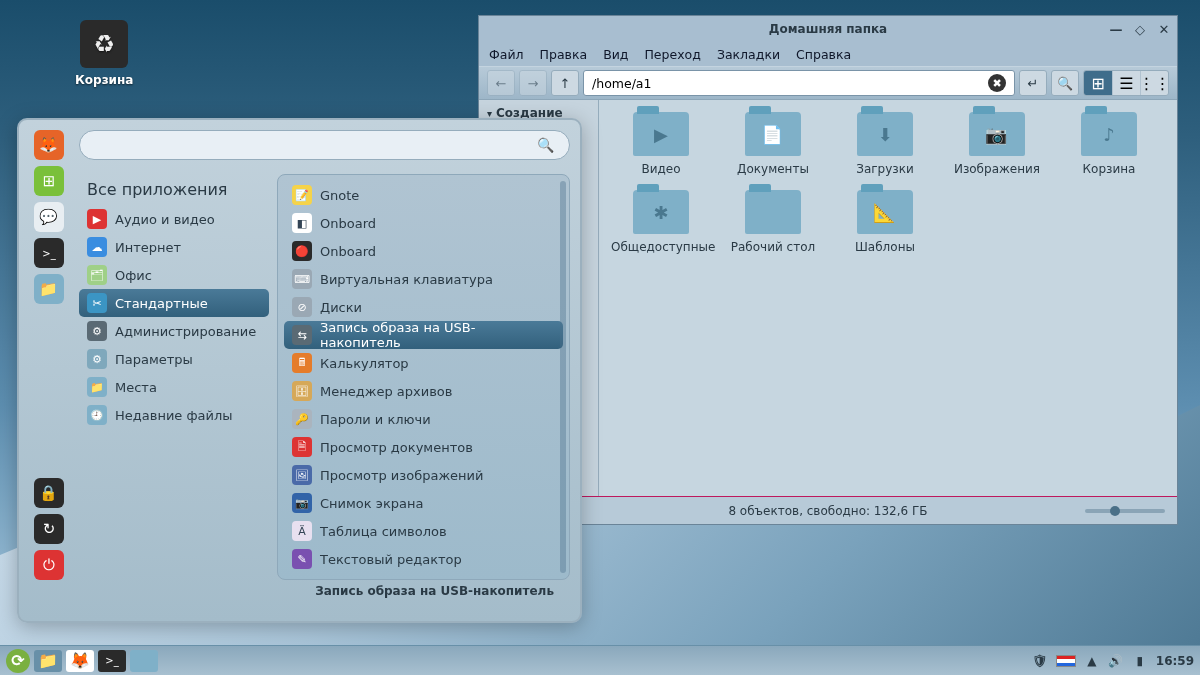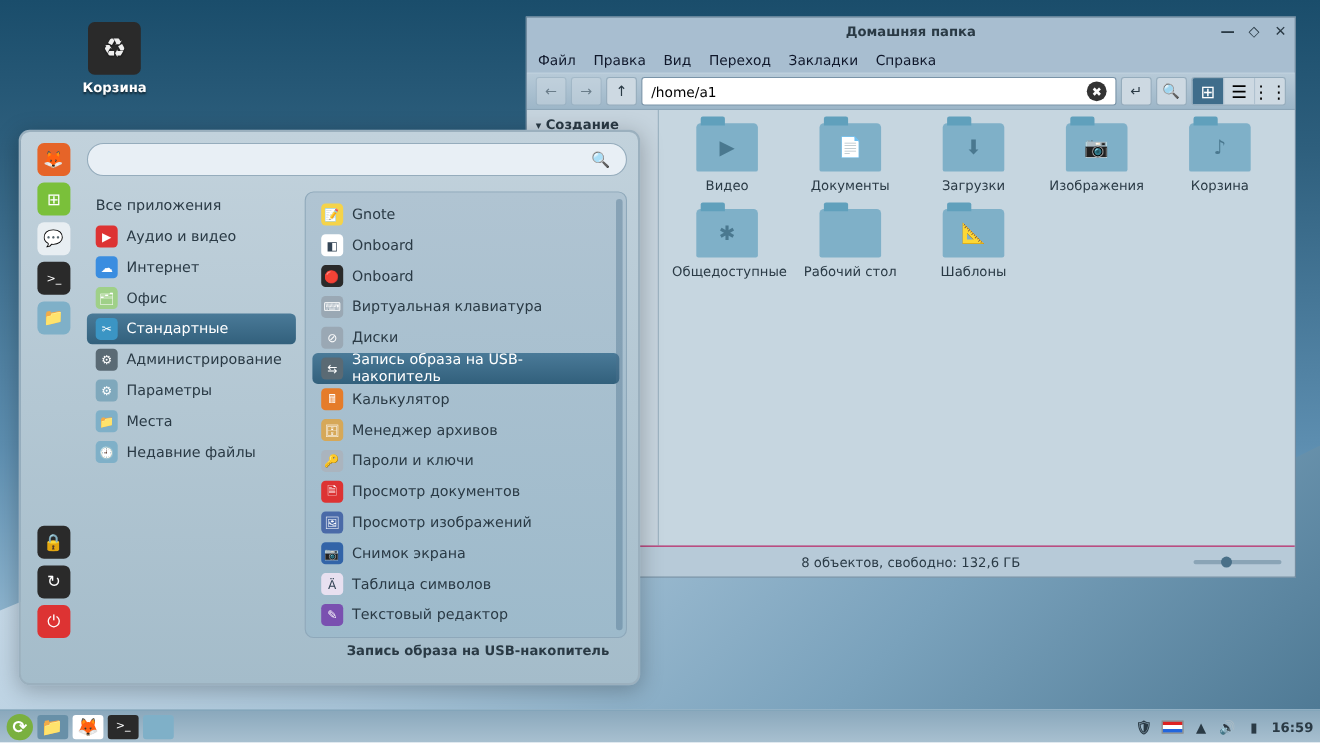--- a/index.html
+++ b/index.html
@@ -54,21 +54,21 @@
 .appmenu-body { flex: 1; display: flex; gap: 10px; }
 .am-rail { width: 40px; display: flex; flex-direction: column; gap: 6px; align-items: center; }
 .rail-ico { width: 30px; height: 30px; border-radius: 6px; display: flex; align-items: center; justify-content: center; font-size: 15px; cursor: pointer; }
 .rail-spacer { flex: 1; }
 .am-center { flex: 1; display: flex; flex-direction: column; gap: 8px; }
 .search { height: 30px; background: #e8eff5; border: 1px solid #95acbc; border-radius: 15px; display: flex; align-items: center; padding: 0 14px; margin-bottom: 6px; }
 .search .sico { margin-left: auto; font-size: 14px; color: #5a7488; }
 .am-cols { flex: 1; display: flex; gap: 8px; min-height: 0; }
 .cat-col { width: 190px; }
 .cat-list, .app-list { display: flex; flex-direction: column; gap: 0px; }
-.cat-head { font-size: 13px; color: #2a3a45; padding: 6px 8px; font-weight: 400; }
+.cat-head { font-size: 16px; color: #2a3a45; padding: 6px 8px; font-weight: 400; }
 .cat-item, .app-item { height: 28px; display: flex; align-items: center; gap: 8px; padding: 0 8px; border-radius: 5px; font-size: 13px; color: #2a3a45; cursor: pointer; }
 .cat-item.sel, .app-item.sel { background: linear-gradient(180deg,#4a7a98,#32607c); color: #fff; }
 .cat-item .cico, .app-item .aico { width: 20px; height: 20px; border-radius: 4px; display: flex; align-items: center; justify-content: center; font-size: 11px; flex-shrink: 0; }
 .app-col { flex: 1; background: linear-gradient(180deg,#b0c4d2,#9dbacb); border: 1px solid #8ea8ba; border-radius: 8px; padding: 6px; overflow: hidden; position: relative; }
 .app-col .scroll { position: absolute; right: 3px; top: 6px; bottom: 6px; width: 6px; background: rgba(74,112,140,.4); border-radius: 3px; }
 .am-foot { height: 40px; text-align: right; padding: 4px 16px 0 0; font-size: 12px; color: #2a3a45; }
 .am-foot .t1 { font-weight: bold; }
 .am-foot .t2 { font-size: 11px; }
 </style>
 </head>

